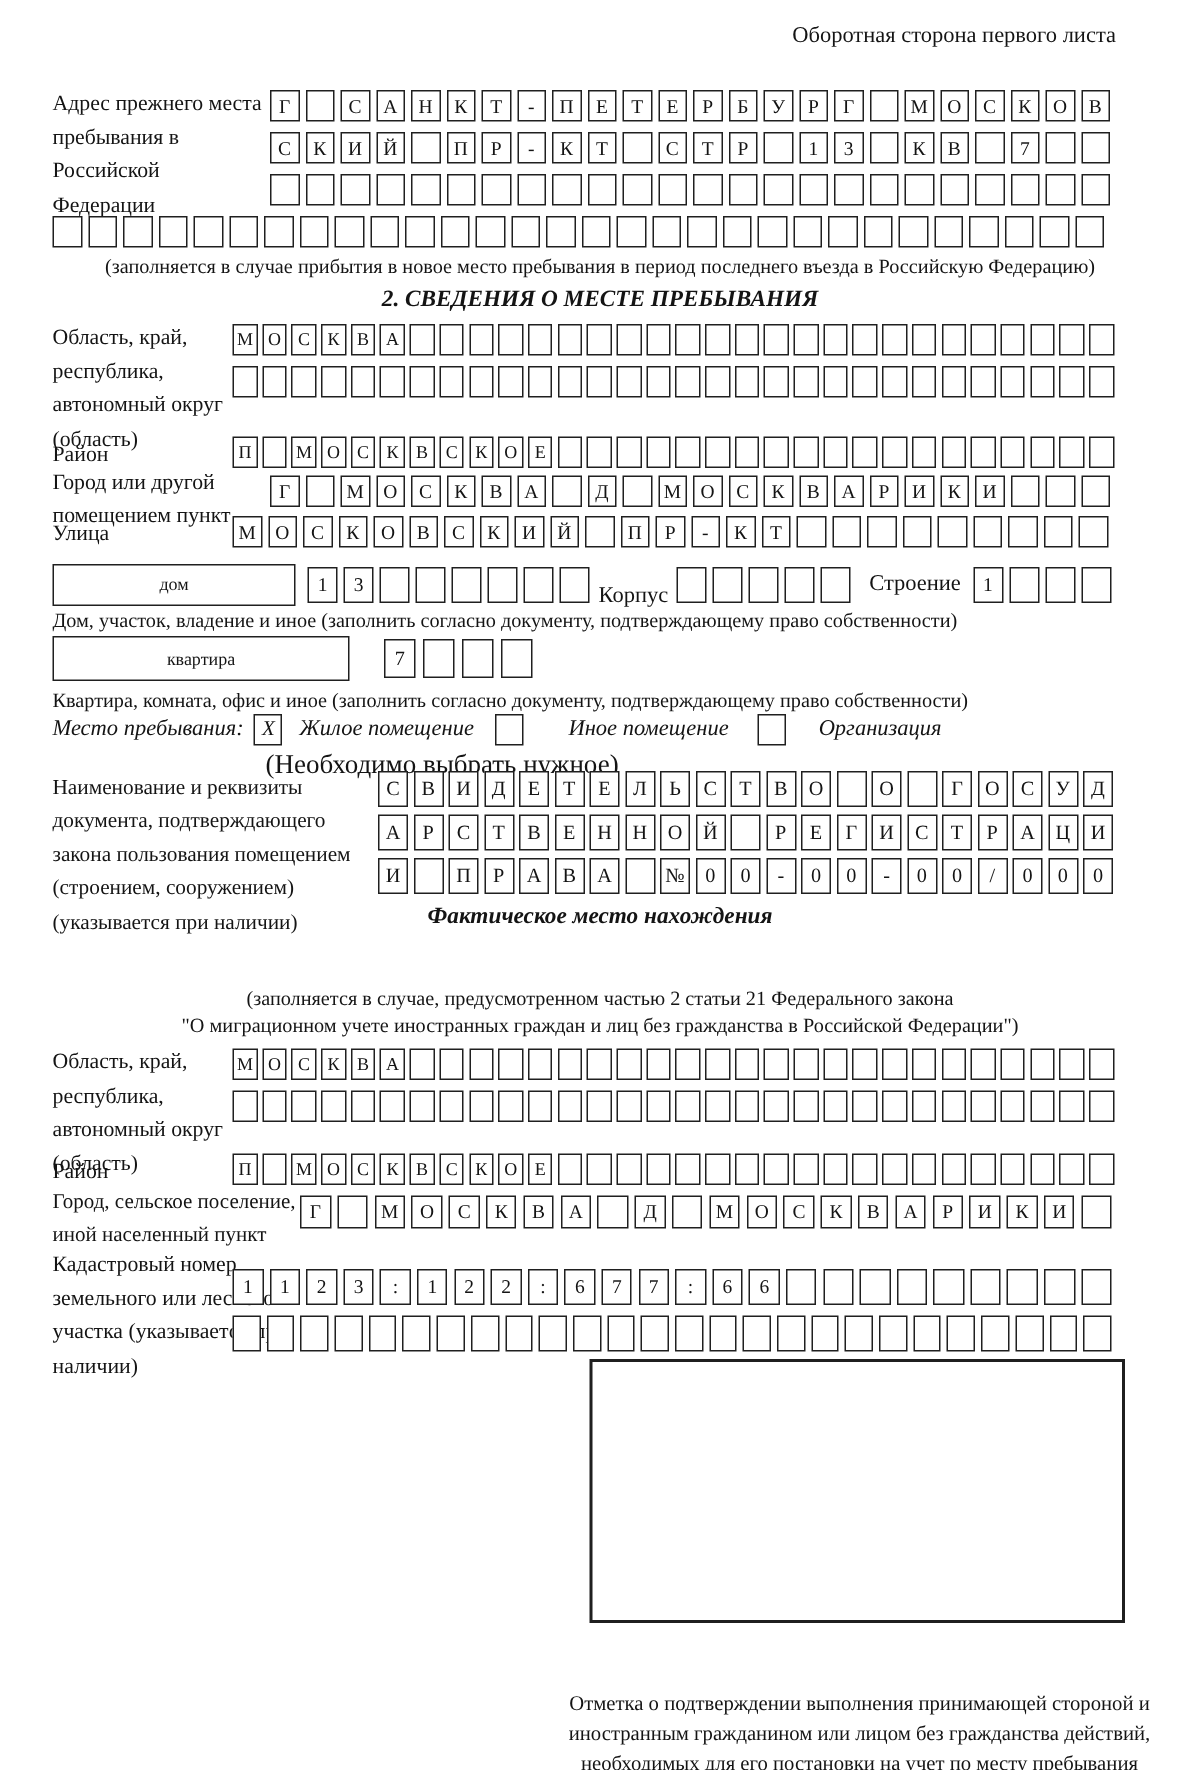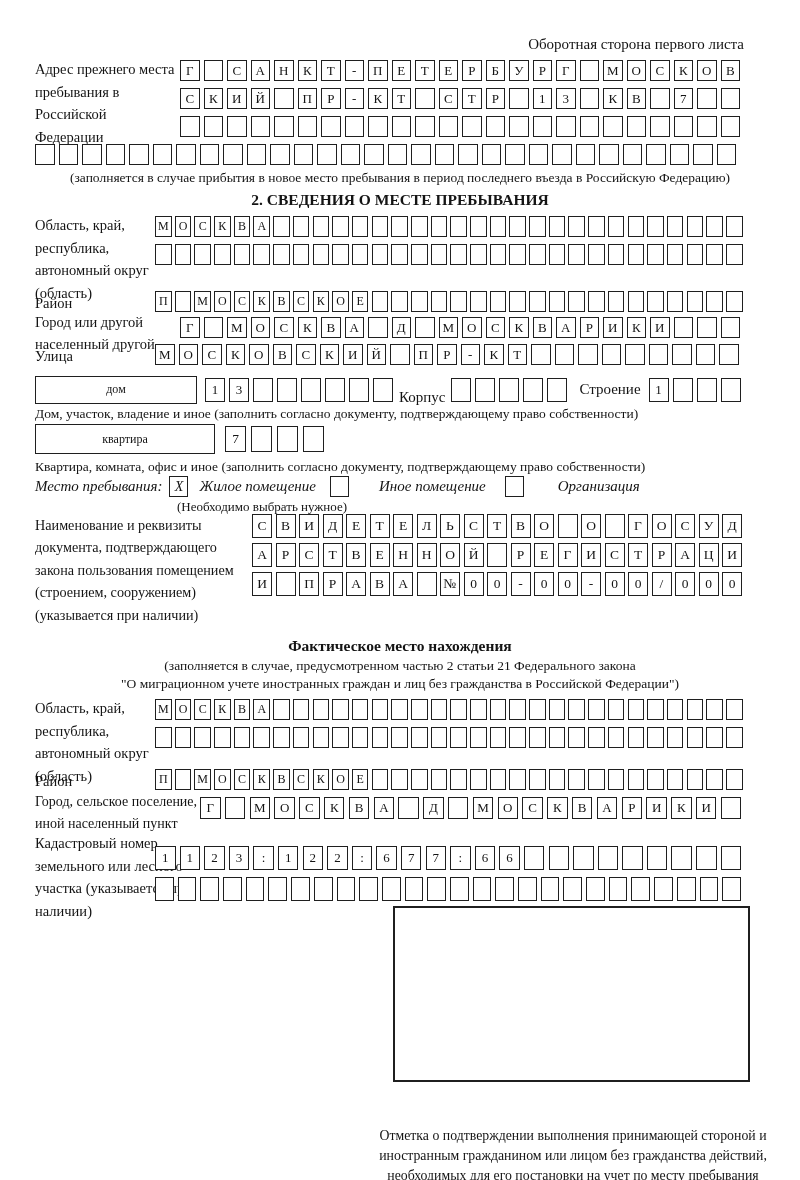--- a/index.html
+++ b/index.html
@@ -2,21 +2,21 @@
 <html><head>
 <meta charset="utf-8">
 <style>
   html,body{margin:0;padding:0;background:#fff;}
   #page{position:relative;width:800px;height:1180px;background:#ffffff;
         font-family:"Liberation Serif","DejaVu Serif",serif;color:#141414;overflow:hidden;}
   .abs{position:absolute;}
   .lbl{font-size:14.5px;line-height:22.5px;}
   .note{font-size:13.5px;}
   .center{left:0;right:0;text-align:center;}
-  .bold{font-weight:bold;}
+  .bold{font-weight:bold;font-style:italic;}
   .grid{display:flex;}
   .cell{box-sizing:border-box;border:1.6px solid #1f1f1f;background:#fff;
         display:flex;align-items:center;justify-content:center;flex:none;}
   .ga .cell{width:19.5px;height:21px;margin-right:4px;font-size:13px;}
   .gb .cell{width:16.6px;height:21px;margin-right:3.1px;font-size:12px;}
   .gc .cell{width:20px;height:24px;margin-right:3.5px;font-size:13.5px;}
   .gd .cell{width:20.5px;height:22px;margin-right:4.3px;font-size:13px;}
   .gk1 .cell{width:20.5px;height:24px;margin-right:4.1px;font-size:13px;}
   .gk2 .cell{width:18.7px;height:24px;margin-right:4px;}
   .gdom .cell{width:20px;height:24px;margin-right:4px;font-size:13px;}
@@ -27,21 +27,21 @@
        display:inline-flex;align-items:center;justify-content:center;
        font-size:14px;flex:none;}
   .inline-lbl{font-size:15px;white-space:nowrap;}
   .stamp{box-sizing:border-box;border:2px solid #1f1f1f;background:#fff;}
 </style>
 </head>
 <body>
 
 <div id="page">
 
-  <div class="abs note" style="top:36px;left:0;right:56px;text-align:right;font-size:15px;">Оборотная сторона первого листа</div>
+  <div class="abs note" style="top:16px;left:0;right:56px;text-align:right;font-size:15px;">Оборотная сторона первого листа</div>
 
   <div class="abs lbl" style="top:58px;left:35px;width:140px;">Адрес прежнего места пребывания в Российской Федерации</div>
   <div class="abs grid ga" style="top:60px;left:180px;">
       <span class="cell">Г</span>
       <span class="cell"></span>
       <span class="cell">С</span>
       <span class="cell">А</span>
       <span class="cell">Н</span>
       <span class="cell">К</span>
       <span class="cell">Т</span>
@@ -244,21 +244,21 @@
       <span class="cell"></span>
       <span class="cell"></span>
       <span class="cell"></span>
       <span class="cell"></span>
       <span class="cell"></span>
       <span class="cell"></span>
       <span class="cell"></span>
       <span class="cell"></span>
     </div>
 
-  <div class="abs lbl" style="top:312px;left:35px;width:145px;line-height:21.5px;">Город или другой населенный другой</div>
+  <div class="abs lbl" style="top:312px;left:35px;width:145px;line-height:21.5px;">Город или другой помещением пункт</div>
   <div class="abs grid ga" style="top:317px;left:180px;">
       <span class="cell">Г</span>
       <span class="cell"></span>
       <span class="cell">М</span>
       <span class="cell">О</span>
       <span class="cell">С</span>
       <span class="cell">К</span>
       <span class="cell">В</span>
       <span class="cell">А</span>
       <span class="cell"></span>
@@ -332,40 +332,40 @@
     <div class="grid gdom">
         <span class="cell">1</span>
         <span class="cell"></span>
         <span class="cell"></span>
         <span class="cell"></span>
       </div>
   </div>
   <div class="abs note" style="top:406px;left:35px;">Дом, участок, владение и иное (заполнить согласно документу, подтверждающему право собственности)</div>
 
   <div class="abs" style="top:424px;left:35px;display:flex;align-items:center;">
-    <div class="wordbox" style="width:180px;height:30px;margin-right:10px;">квартира</div>
+    <div class="wordbox" style="width:198px;height:30px;margin-right:23px;">квартира</div>
     <div class="grid gkv">
         <span class="cell">7</span>
         <span class="cell"></span>
         <span class="cell"></span>
         <span class="cell"></span>
       </div>
   </div>
   <div class="abs note" style="top:459px;left:35px;">Квартира, комната, офис и иное (заполнить согласно документу, подтверждающему право собственности)</div>
 
   <div class="abs" style="top:476px;left:35px;display:flex;align-items:center;font-style:italic;">
     <span class="inline-lbl">Место пребывания:</span>
     <span class="chk" style="margin-left:7px;">X</span>
     <span class="inline-lbl" style="margin-left:11px;">Жилое помещение</span>
     <span class="chk" style="margin-left:14px;"></span>
     <span class="inline-lbl" style="margin-left:30px;">Иное помещение</span>
     <span class="chk" style="margin-left:19px;"></span>
-    <span class="inline-lbl" style="margin-left:34px;">Организация</span>
+    <span class="inline-lbl" style="margin-left:22px;">Организация</span>
   </div>
-  <div class="abs" style="top:499px;left:177px;font-size:13px;">(Необходимо выбрать нужное)</div>
+  <div class="abs" style="top:499px;left:177px;font-size:18px;">(Необходимо выбрать нужное)</div>
 
   <div class="abs" style="top:514px;left:35px;width:216px;font-size:14.2px;line-height:22.4px;">Наименование и реквизиты документа, подтверждающего закона пользования помещением (строением, сооружением) (указывается при наличии)</div>
   <div class="abs grid gc" style="top:514px;left:252px;">
       <span class="cell">С</span>
       <span class="cell">В</span>
       <span class="cell">И</span>
       <span class="cell">Д</span>
       <span class="cell">Е</span>
       <span class="cell">Т</span>
       <span class="cell">Е</span>
@@ -424,21 +424,21 @@
       <span class="cell">0</span>
       <span class="cell">-</span>
       <span class="cell">0</span>
       <span class="cell">0</span>
       <span class="cell">/</span>
       <span class="cell">0</span>
       <span class="cell">0</span>
       <span class="cell">0</span>
     </div>
 
-  <div class="abs center bold" style="top:637px;font-size:15.5px;">Фактическое место нахождения</div>
+  <div class="abs center bold" style="top:602px;font-size:15.5px;">Фактическое место нахождения</div>
   <div class="abs note center" style="top:658px;">(заполняется в случае, предусмотренном частью 2 статьи 21 Федерального закона</div>
   <div class="abs note center" style="top:676px;">"О миграционном учете иностранных граждан и лиц без гражданства в Российской Федерации")</div>
 
   <div class="abs lbl" style="top:697px;left:35px;width:138px;">Область, край, республика, автономный округ (область)</div>
   <div class="abs grid gb" style="top:699px;left:155px;">
       <span class="cell">М</span>
       <span class="cell">О</span>
       <span class="cell">С</span>
       <span class="cell">К</span>
       <span class="cell">В</span>

